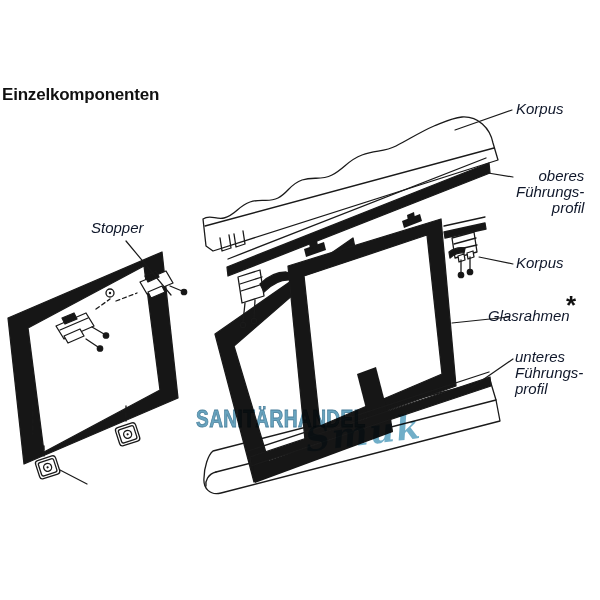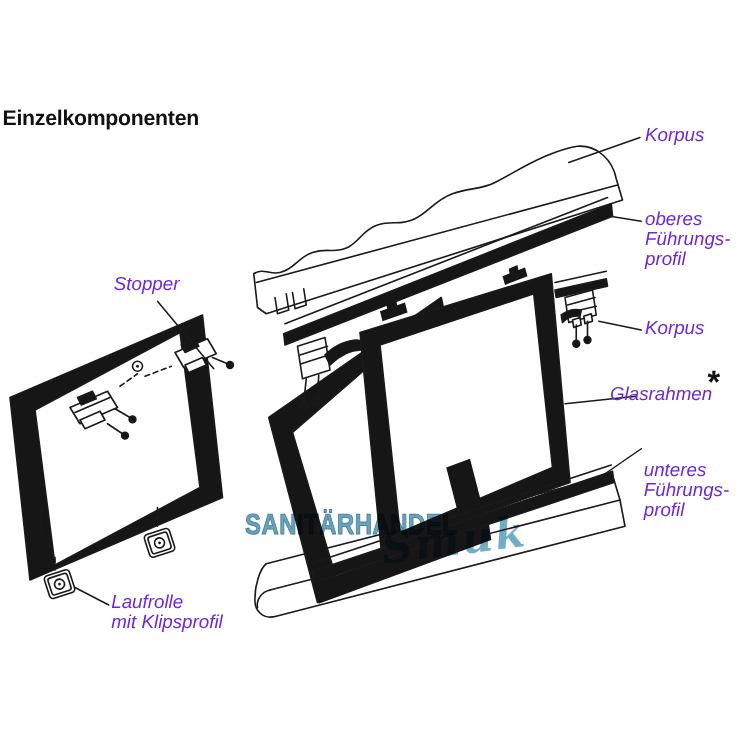--- a/index.html
+++ b/index.html
@@ -1,21 +1,21 @@
 <!DOCTYPE html>
 <html><head>
 <meta charset="utf-8">
 <style>
   html,body{margin:0;padding:0;background:#fff;}
   #stage{position:relative;width:600px;height:600px;background:#fff;overflow:hidden;
          font-family:"Liberation Sans",sans-serif;}
   #stage svg{position:absolute;left:0;top:0;}
   .title{position:absolute;left:2px;top:85px;font-size:17px;font-weight:bold;
          color:#111;letter-spacing:-0.2px;}
-  .lbl{position:absolute;font-style:italic;font-size:15px;color:#6d28d9;line-height:16px;white-space:nowrap;}
+  .lbl{position:absolute;font-style:italic;font-size:15px;color:#0f172a;line-height:16px;white-space:nowrap;}
   .lbl .ln{display:block;}
   .asterisk{position:absolute;left:566px;top:290px;font-size:26px;font-weight:bold;
             font-style:normal;color:#111;}
   .wm1{position:absolute;left:196px;top:406px;font-size:23px;font-weight:bold;
        transform:scaleX(0.83);transform-origin:left top;letter-spacing:0.5px;
        color:#4d94b4;-webkit-text-stroke:0.8px #2c6a8a;opacity:0.85;mix-blend-mode:multiply;}
   .wm2{position:absolute;left:303px;top:420px;font-family:"DejaVu Serif",serif;
        font-style:italic;font-weight:bold;font-size:34px;transform:rotate(-7deg);
        transform-origin:left top;color:#57a0bf;opacity:0.85;mix-blend-mode:multiply;
        letter-spacing:2px;}
@@ -156,39 +156,35 @@
       <path d="M452,323 L509,317"></path>
       <path d="M471,388 L513,359"></path>
     </g>
   </g>
 </svg>
 
 <div class="title">Einzelkomponenten</div>
 
 <div class="lbl" style="left:91px;top:220px;">Stopper</div>
 
-<div class="lbl" style="left:89px;top:474px;">
-  <span class="ln">Laufrolle</span>
-  <span class="ln">mit Klipsprofil</span>
-</div>
 
 <div class="lbl" style="left:516px;top:101px;">Korpus</div>
 
-<div class="lbl" style="left:516px;top:168px;">
+<div class="lbl" style="left:516px;top:168px;text-align:right;">
   <span class="ln">oberes</span>
   <span class="ln">Führungs-</span>
   <span class="ln">profil</span>
 </div>
 
 <div class="lbl" style="left:516px;top:255px;">Korpus</div>
 
 <div class="lbl" style="left:488px;top:308px;">Glasrahmen</div>
 <div class="asterisk">*</div>
 
-<div class="lbl" style="left:515px;top:349px;margin-top:20px;">
+<div class="lbl" style="left:515px;top:349px;">
   <span class="ln">unteres</span>
   <span class="ln">Führungs-</span>
   <span class="ln">profil</span>
 </div>
 
 <div class="wm1">SANITÄRHANDEL</div>
 <div class="wm2">Smuk</div>
 
 </div>
 

